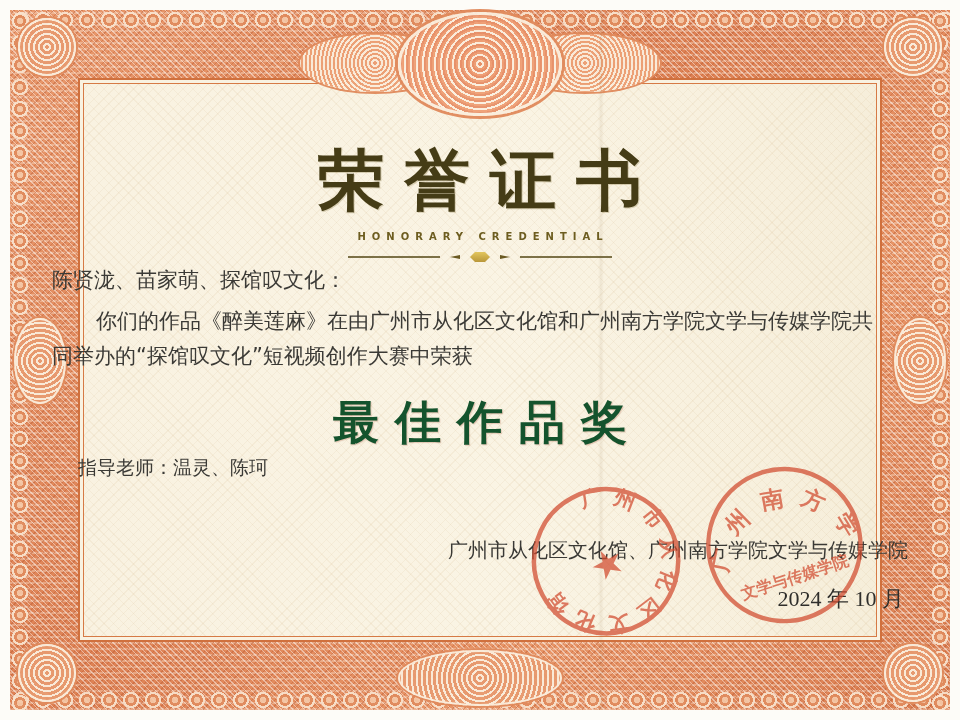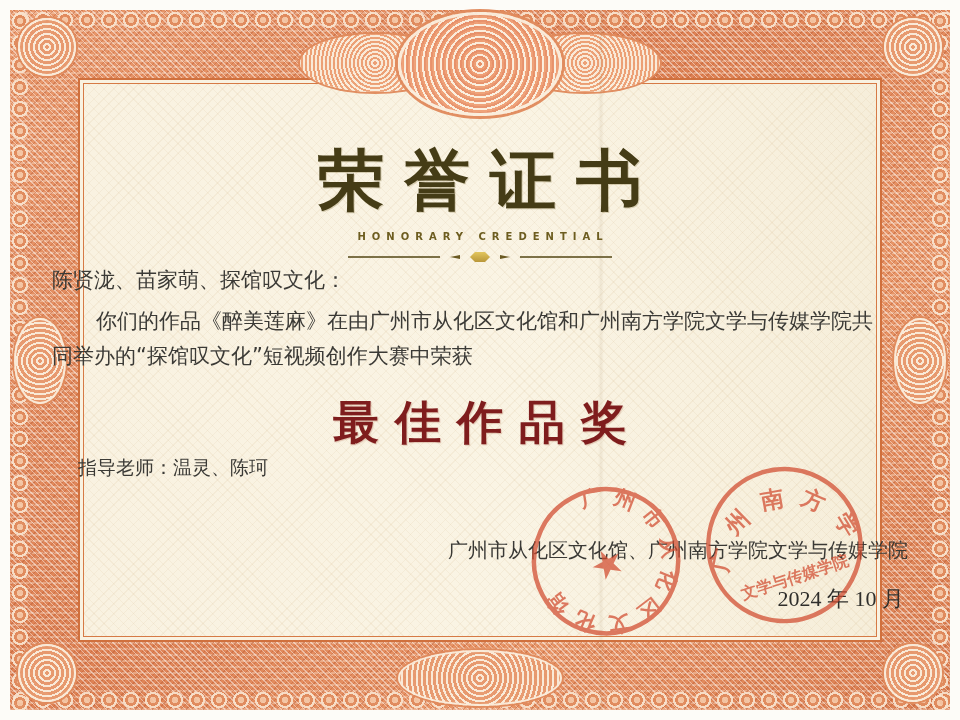--- a/index.html
+++ b/index.html
@@ -83,21 +83,21 @@
   .gem-dash{width:10px;height:4px;background:#6b5a22;clip-path:polygon(0 50%,100% 0,100% 100%);}
   .gem-dash.r{transform:scaleX(-1);}
 
   .bodytext{position:absolute;color:#3b3a36;font-size:21px;white-space:nowrap;}
   .recipients{left:52px;top:266px;}
   .body1{left:96px;top:307px;}
   .body2{left:52px;top:342px;}
 
   .award{
     position:absolute;left:50%;top:392px;transform:translateX(-50%);
-    font-size:46px;font-weight:bold;color:#7f1d1d;letter-spacing:16px;
+    font-size:46px;font-weight:bold;color:#14532d;letter-spacing:16px;
     text-indent:16px;white-space:nowrap;
     text-shadow:1px 1px 1px rgba(150,60,30,.25);
   }
 
   .advisor{left:78px;top:455px;font-size:19px;}
   .grantline{left:80px;top:496px;font-size:19px;}
 
   .issuer{position:absolute;right:52px;top:537px;font-size:20px;color:#3a3935;white-space:nowrap;}
   .date{position:absolute;right:56px;top:584px;font-size:22px;color:#2f2e2b;
     font-family:"Liberation Serif","DejaVu Serif",serif;white-space:nowrap;}

